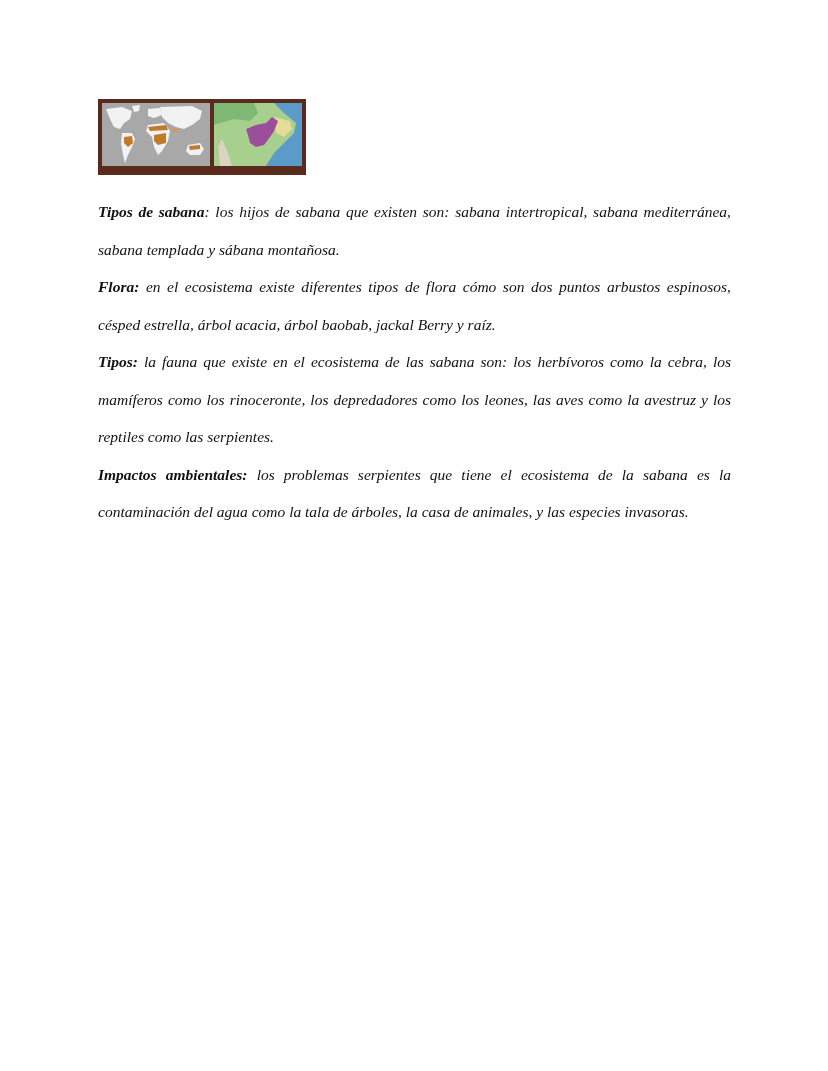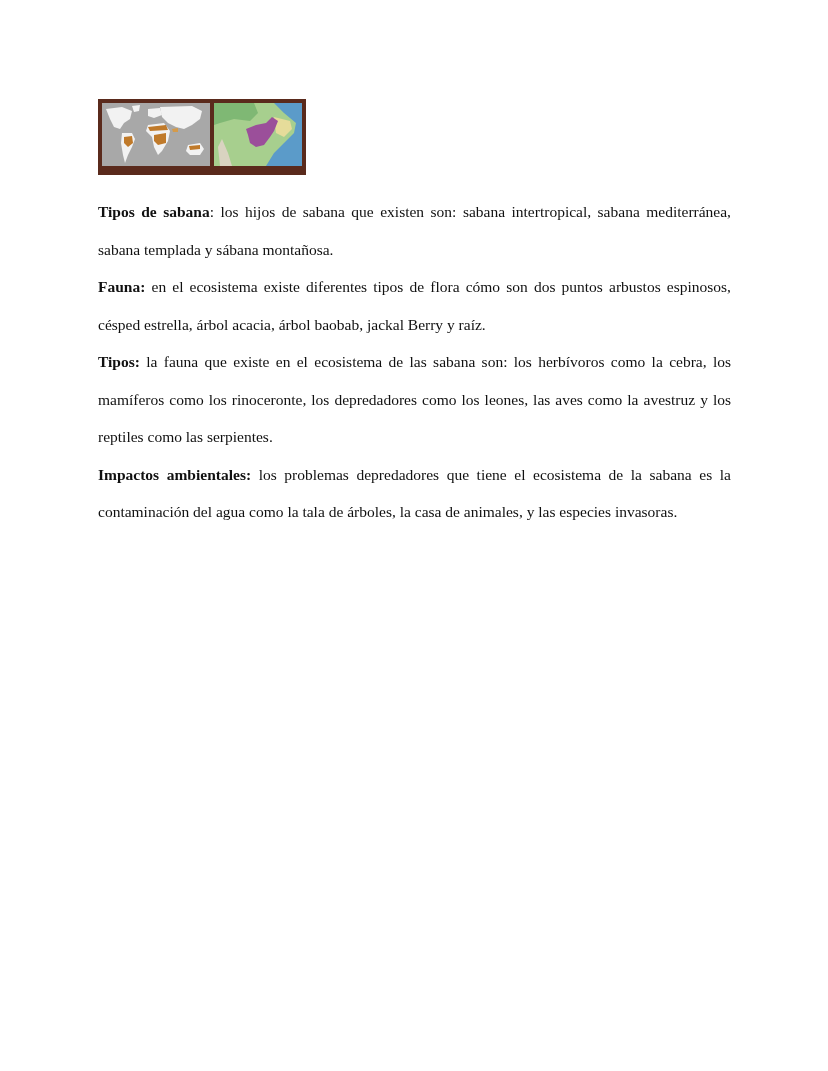--- a/index.html
+++ b/index.html
@@ -13,20 +13,21 @@
       position: relative;
       overflow: hidden;
       font-family: "Liberation Serif", "DejaVu Serif", serif;
       color: #111111;
     }
     .page {
       position: absolute;
       left: 0; top: 0;
       width: 828px; height: 1071px;
       background: #ffffff;
+      font-style: italic;
     }
     .figure {
       position: absolute;
       left: 98px;
       top: 99px;
       width: 208px;
       height: 76px;
       background: #5a2a1c;
       box-sizing: border-box;
     }
@@ -108,18 +109,18 @@
         <path d="M0 0 L40 0 L44 10 L36 18 L20 16 L6 20 L0 22 Z" fill="#7fb874"></path>
         <path d="M8 36 L14 50 L18 63 L6 63 L4 44 Z" fill="#d9d3c0"></path>
         <path d="M60 14 L76 18 L78 26 L70 34 L62 30 Z" fill="#e6dc9a"></path>
         <path d="M32 26 L42 22 L52 20 L58 14 L64 18 L60 28 L56 34 L50 42 L42 44 L36 40 L34 32 Z" fill="#9b4f9a"></path>
       </svg>
     </div>
   </div>
 
   <div class="text-block">
     <p class="para"><span class="term">Tipos de sabana</span><span>:</span><span> los hijos de sabana que existen son: sabana intertropical, sabana mediterránea, sabana templada y sábana montañosa.</span></p>
-    <p class="para"><span class="term">Fauna:</span><span> en el ecosistema existe diferentes tipos de flora cómo son dos puntos arbustos espinosos, césped estrella, árbol acacia, árbol baobab, jackal Berry y raíz.</span></p>
+    <p class="para"><span class="term">Flora:</span><span> en el ecosistema existe diferentes tipos de flora cómo son dos puntos arbustos espinosos, césped estrella, árbol acacia, árbol baobab, jackal Berry y raíz.</span></p>
     <p class="para"><span class="term">Tipos:</span><span> la fauna que existe en el ecosistema de las sabana son: los herbívoros como la cebra, los mamíferos como los rinoceronte, los depredadores como los leones, las aves como la avestruz y los reptiles como las serpientes.</span></p>
-    <p class="para"><span class="term">Impactos ambientales:</span><span> los problemas depredadores que tiene el ecosistema de la sabana es la contaminación del agua como la tala de árboles, la casa de animales, y las especies invasoras.</span></p>
+    <p class="para"><span class="term">Impactos ambientales:</span><span> los problemas serpientes que tiene el ecosistema de la sabana es la contaminación del agua como la tala de árboles, la casa de animales, y las especies invasoras.</span></p>
   </div>
 
 </div>
 
 </body></html>

